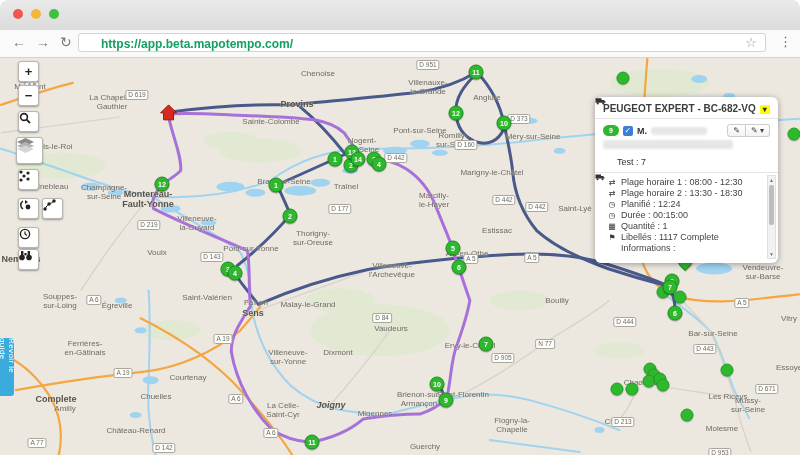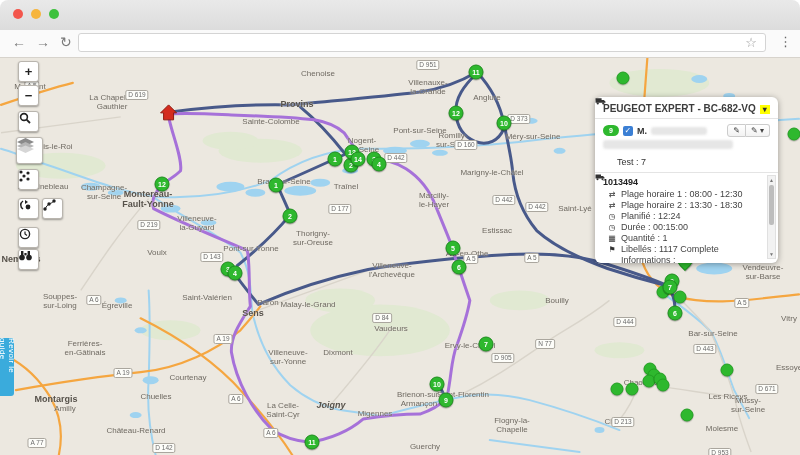--- a/index.html
+++ b/index.html
@@ -98,20 +98,21 @@
   <div class="tabstrip">
     <span class="light" style="left:13px;background:#f3564c"></span>
     <span class="light" style="left:31px;background:#f6b53d"></span>
     <span class="light" style="left:49px;background:#3ec13e"></span>
   </div>
   <div class="urlrow">
     <span class="navic" style="left:12px">←</span>
     <span class="navic" style="left:36px">→</span>
     <span class="navic" style="left:60px">↻</span>
     <div class="urlinput">
+      <span class="urltext">https://app.beta.mapotempo.com/</span>
       <span class="star">☆</span>
     </div>
     <span class="menudots">⋮</span>
   </div>
 
   <div class="map">
     <svg width="800" height="397" viewBox="0 57 800 398">
 
       <g fill="#e1e9d2">
         <ellipse cx="260" cy="150" rx="42" ry="12"></ellipse>
@@ -228,33 +229,33 @@
         <div class="mlabel" style="left: 313px; top: 180px;">Thorigny-
 sur-Oreuse</div>
         <div class="mlabel" style="left: 434px; top: 142px;">Marcilly-
 le-Hayer</div>
         <div class="mlabel big" style="left: 21px; top: 201px;">Nemours</div>
         <div class="mlabel" style="left: 60px; top: 243px;">Souppes-
 sur-Loing</div>
         <div class="mlabel" style="left: 117px; top: 248px;">Égreville</div>
         <div class="mlabel" style="left: 207px; top: 240px;">Saint-Valérien</div>
         <div class="mlabel big" style="left: 253px; top: 255px;">Sens</div>
-        <div class="mlabel" style="left: 268px; top: 245px;">Paron</div>
+        <div class="mlabel" style="left: 256px; top: 245px; font-family: Liberation Mono, monospace;">Paron</div>
         <div class="mlabel" style="left: 308px; top: 247px;">Malay-le-Grand</div>
         <div class="mlabel" style="left: 288px; top: 299px;">Villeneuve-
 sur-Yonne</div>
         <div class="mlabel" style="left: 338px; top: 295px;">Dixmont</div>
         <div class="mlabel" style="left: 391px; top: 271px;">Vaudeurs</div>
         <div class="mlabel" style="left: 392px; top: 212px;">Villeneuve-
 l'Archevêque</div>
         <div class="mlabel" style="left: 188px; top: 320px;">Courtenay</div>
         <div class="mlabel" style="left: 156px; top: 339px;">Chuelles</div>
         <div class="mlabel" style="left: 85px; top: 290px;">Ferrières-
 en-Gâtinais</div>
-        <div class="mlabel big" style="left: 56px; top: 341px;">Montargis</div>
+        <div class="mlabel big" style="left: 56px; top: 341px;">Complete</div>
         <div class="mlabel" style="left: 65px; top: 351px;">Amilly</div>
         <div class="mlabel" style="left: 136px; top: 373px;">Château-Renard</div>
         <div class="mlabel" style="left: 283px; top: 352px;">La Celle-
 Saint-Cyr</div>
         <div class="mlabel big" style="left: 331px; top: 347px; font-style: italic;">Joigny</div>
         <div class="mlabel" style="left: 375px; top: 356px;">Migennes</div>
         <div class="mlabel" style="left: 425px; top: 389px;">Guerchy</div>
         <div class="mlabel" style="left: 419px; top: 341px;">Brienon-sur-
 Armançon</div>
         <div class="mlabel" style="left: 463px; top: 337px;">Saint-Florentin</div>
@@ -484,21 +485,20 @@
         <span class="dic">
             <svg width="11" height="8" viewBox="0 0 20 14">
               <path d="M1 2h11v8H1z M12 5h4l3 3v2h-7z" fill="#333"></path>
               <circle cx="5" cy="11.5" r="2" fill="#333"></circle>
               <circle cx="15" cy="11.5" r="2" fill="#333"></circle>
             </svg>
           </span>
         <span>Test : 7</span>
       </div>
       <div class="scroll">
-        <div class="ref">1013494</div>
         <div id="detail-list">
             <div class="drow">
               <span class="dic">⇄</span>
               <span>Plage horaire 1 : 08:00 - 12:30</span>
             </div>
             <div class="drow">
               <span class="dic">⇄</span>
               <span>Plage horaire 2 : 13:30 - 18:30</span>
             </div>
             <div class="drow">

